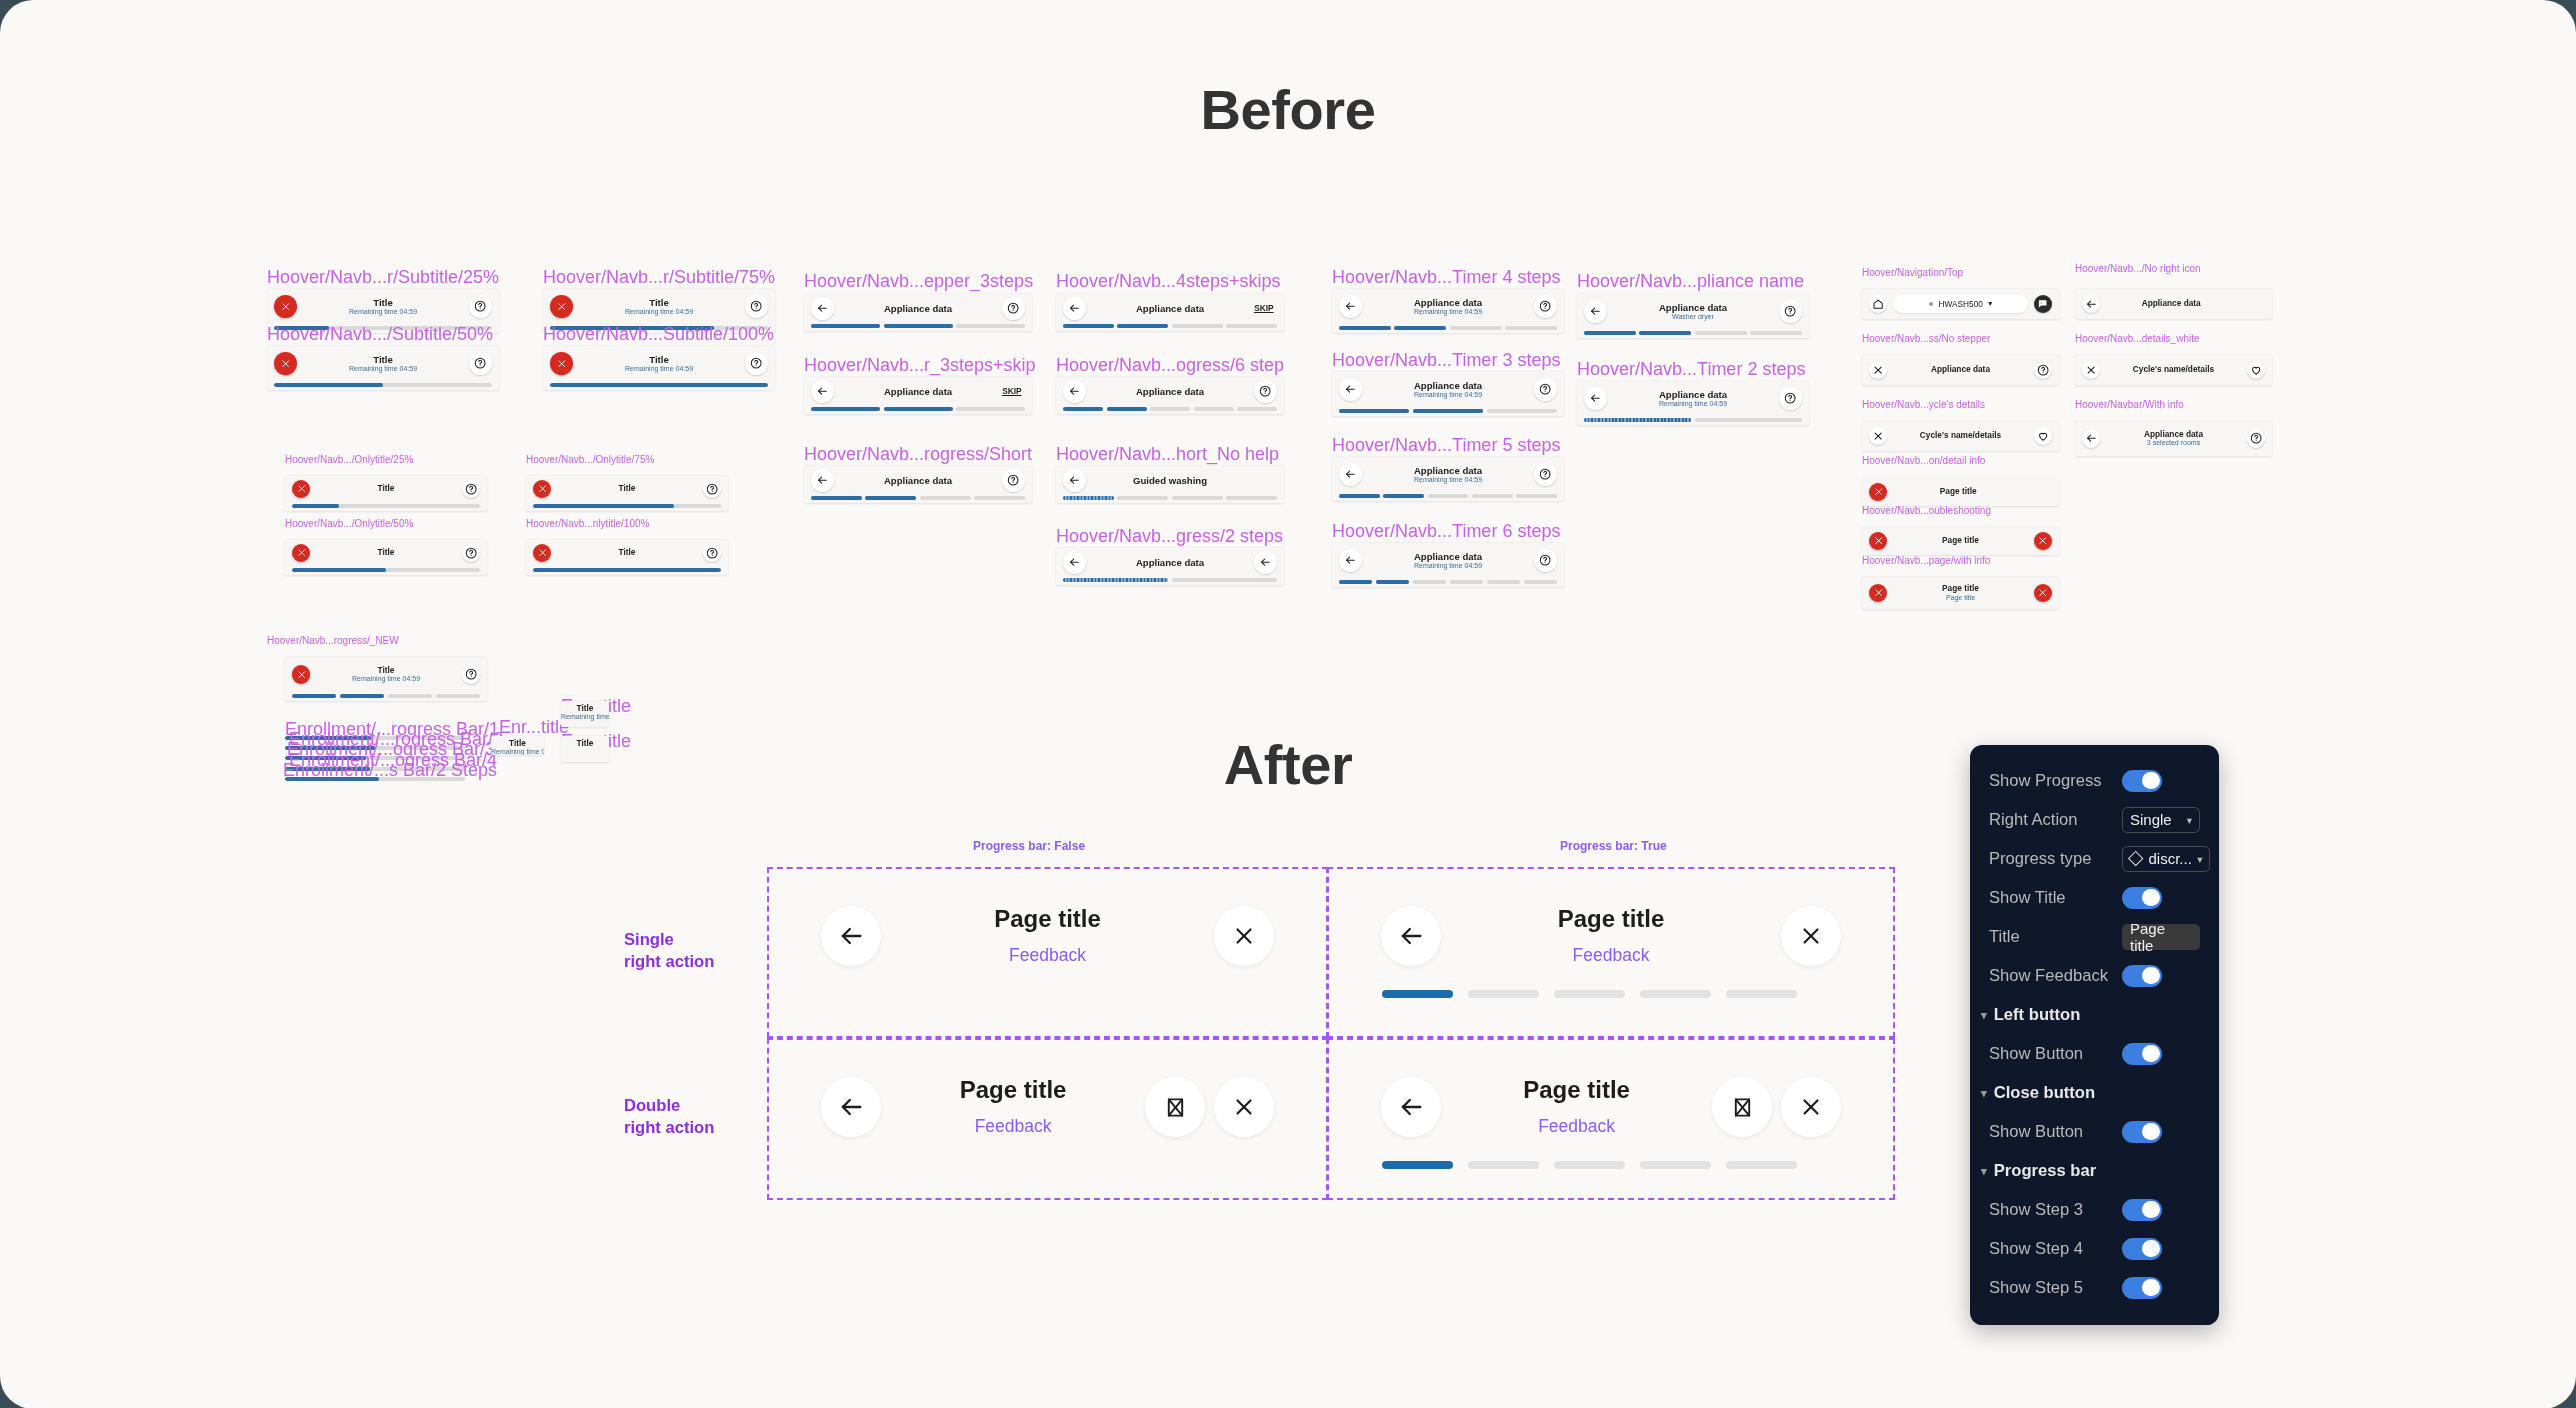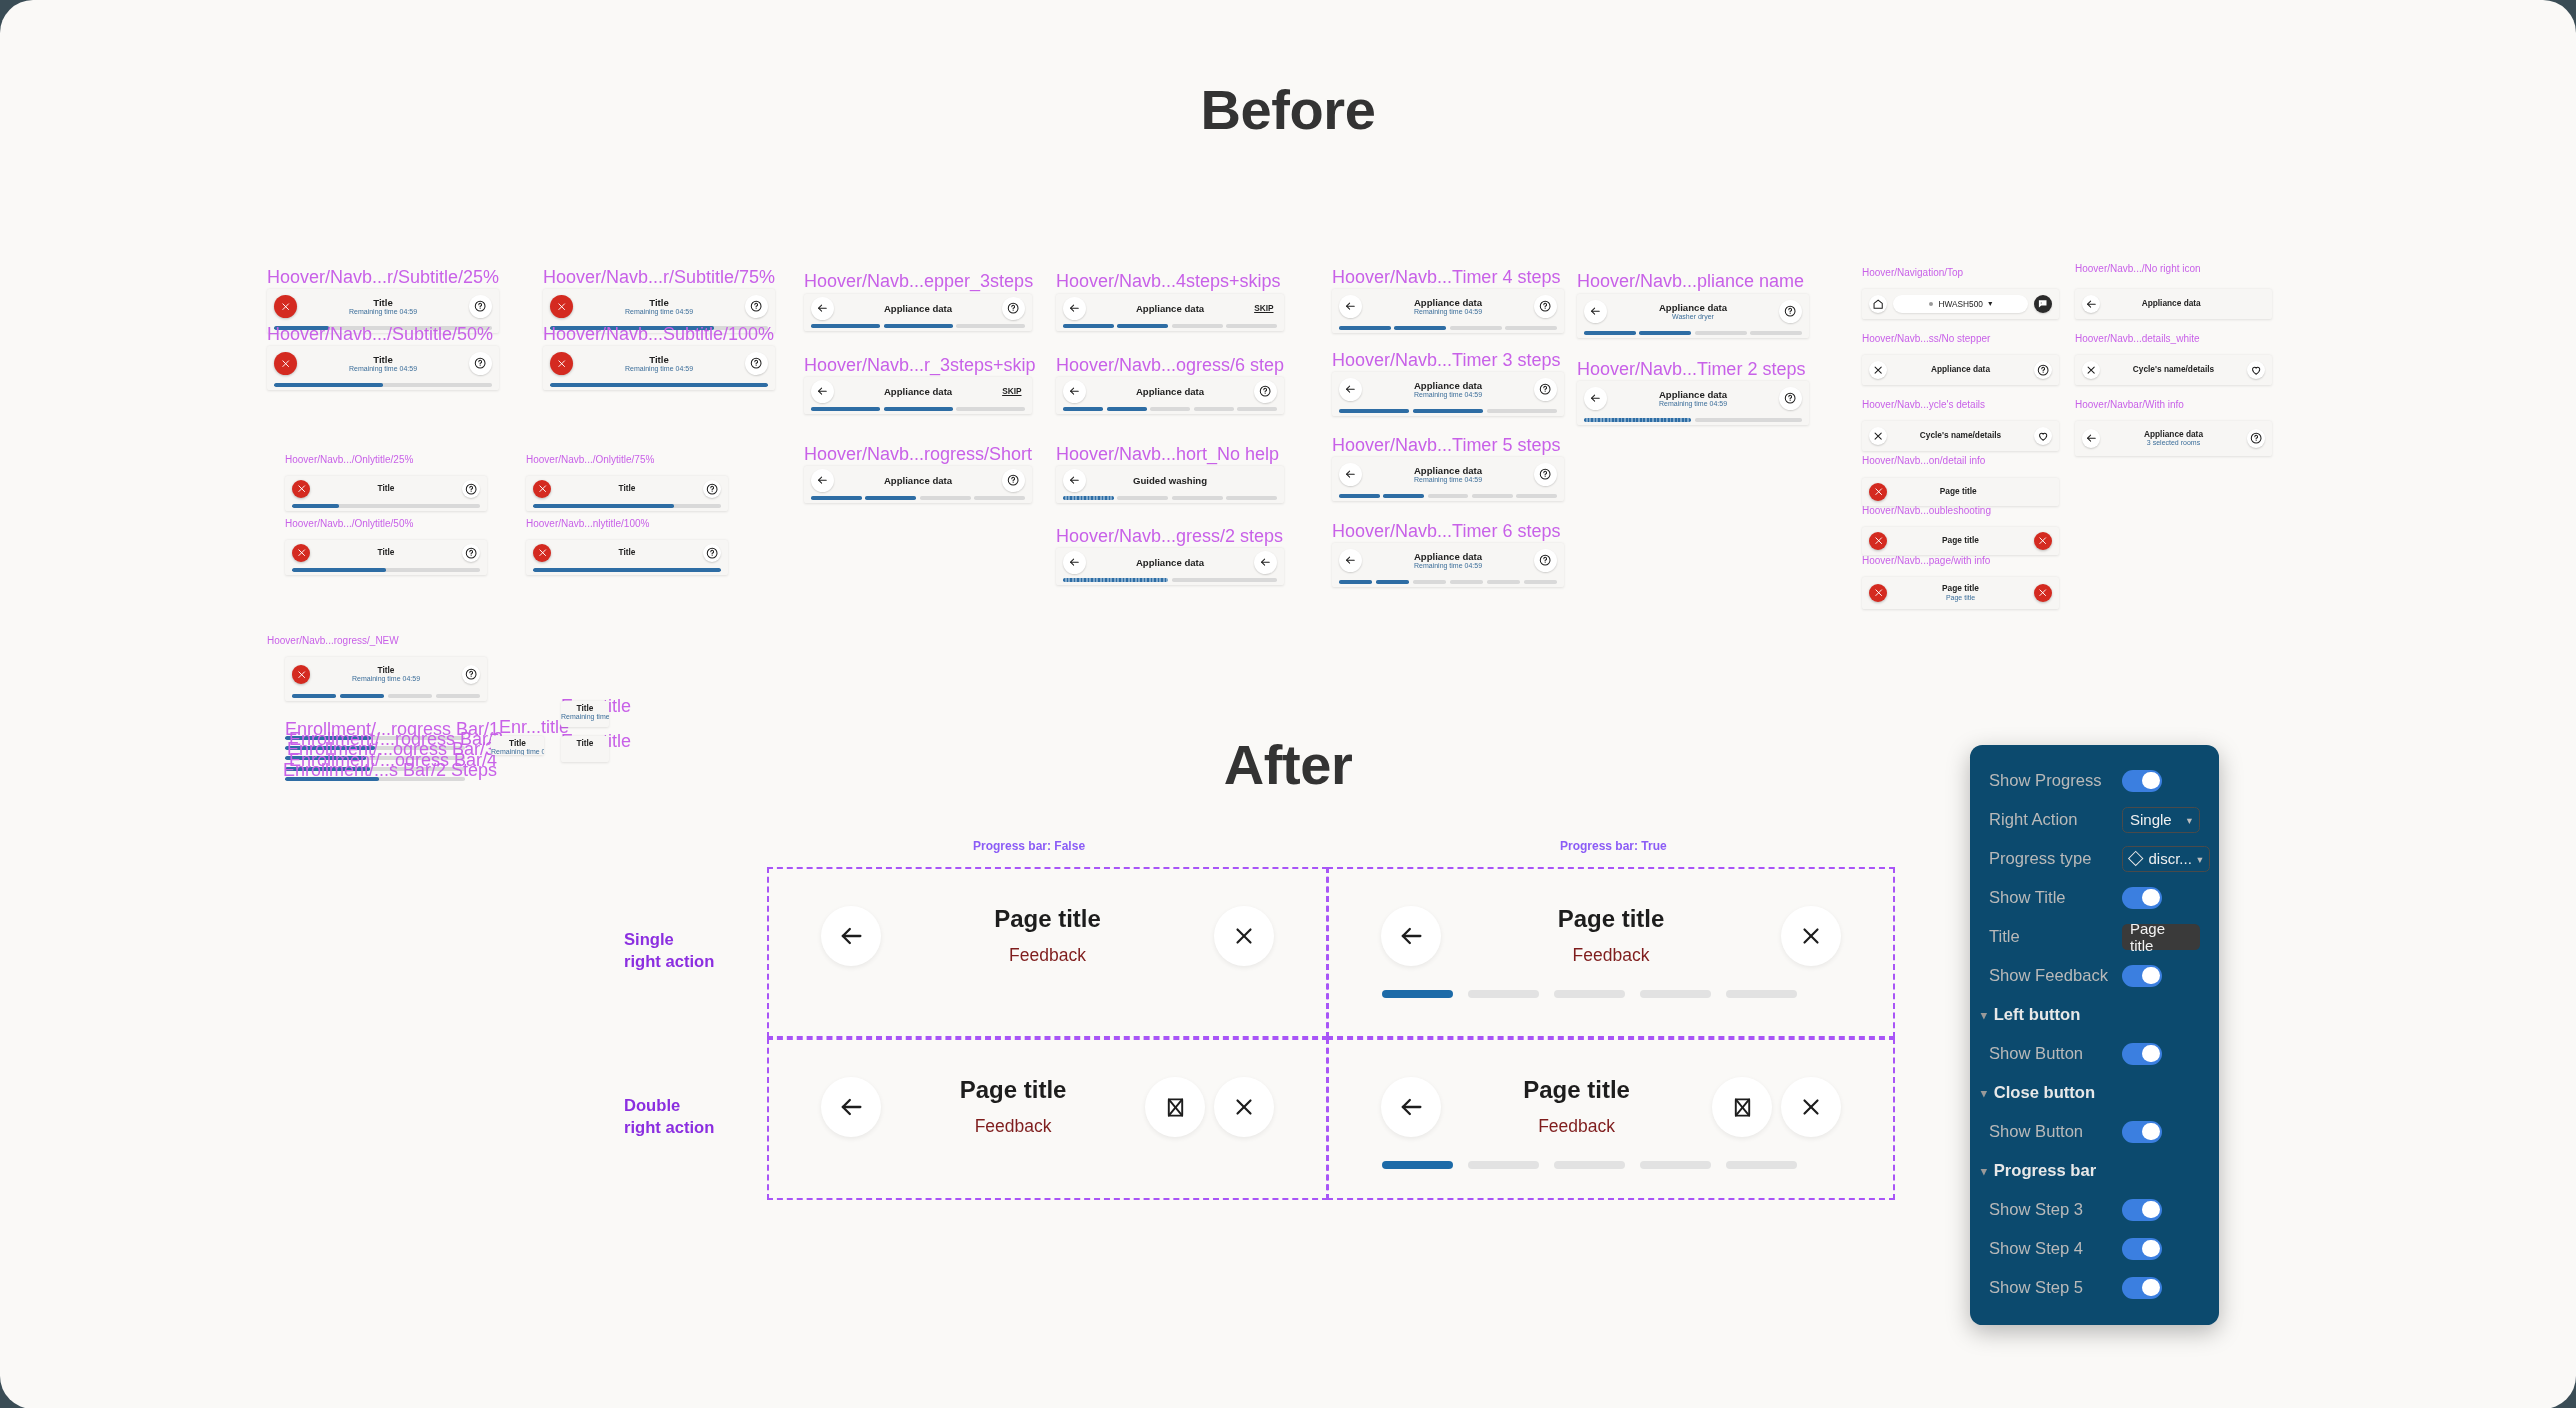--- a/index.html
+++ b/index.html
@@ -130,29 +130,29 @@
     position: absolute; left: 0; right: 0; top: 0;
     display: flex; align-items: center; padding: 0 54px;
   }
   .big-btn {
     width: 60px; height: 60px; border-radius: 50%;
     background: #ffffff; box-shadow: 0 1.8px 5.3px rgba(0,0,0,0.07);
     display: flex; align-items: center; justify-content: center; flex: 0 0 auto;
   }
   .lg-center { flex: 1 1 auto; text-align: center; }
   .lg-title { font-size: 24px; font-weight: bold; color: #1d1d1d; line-height: 1.2; }
-  .lg-sub { font-size: 17.5px; color: #7f1d1d; line-height: 1.3; margin-top: 10px; }
+  .lg-sub { font-size: 17.5px; color: #8b5cf6; line-height: 1.3; margin-top: 10px; }
   .lg-bar { position: absolute; left: 54px; display: flex; gap: 15px; }
   .lg-seg { width: 71px; height: 8px; border-radius: 4.4px; background: #e2e2e2; }
   .lg-seg.on { background: #1d6ba8; }
 
   
   #panel {
     position: absolute;
-    background: #0c4a6e;
+    background: #0f172a;
     border-radius: 12.3px;
     box-shadow: 0 7px 23px rgba(0,0,0,0.28);
     padding: 16px 19px 17.5px 19px;
   }
   .prop { display: flex; align-items: center; height: 39px; }
   .prop .plabel {
     color: #b9b9b9; font-size: 16.6px; width: 133px; flex: 0 0 auto;
   }
   .group-head {
     display: flex; align-items: center; height: 39px;

